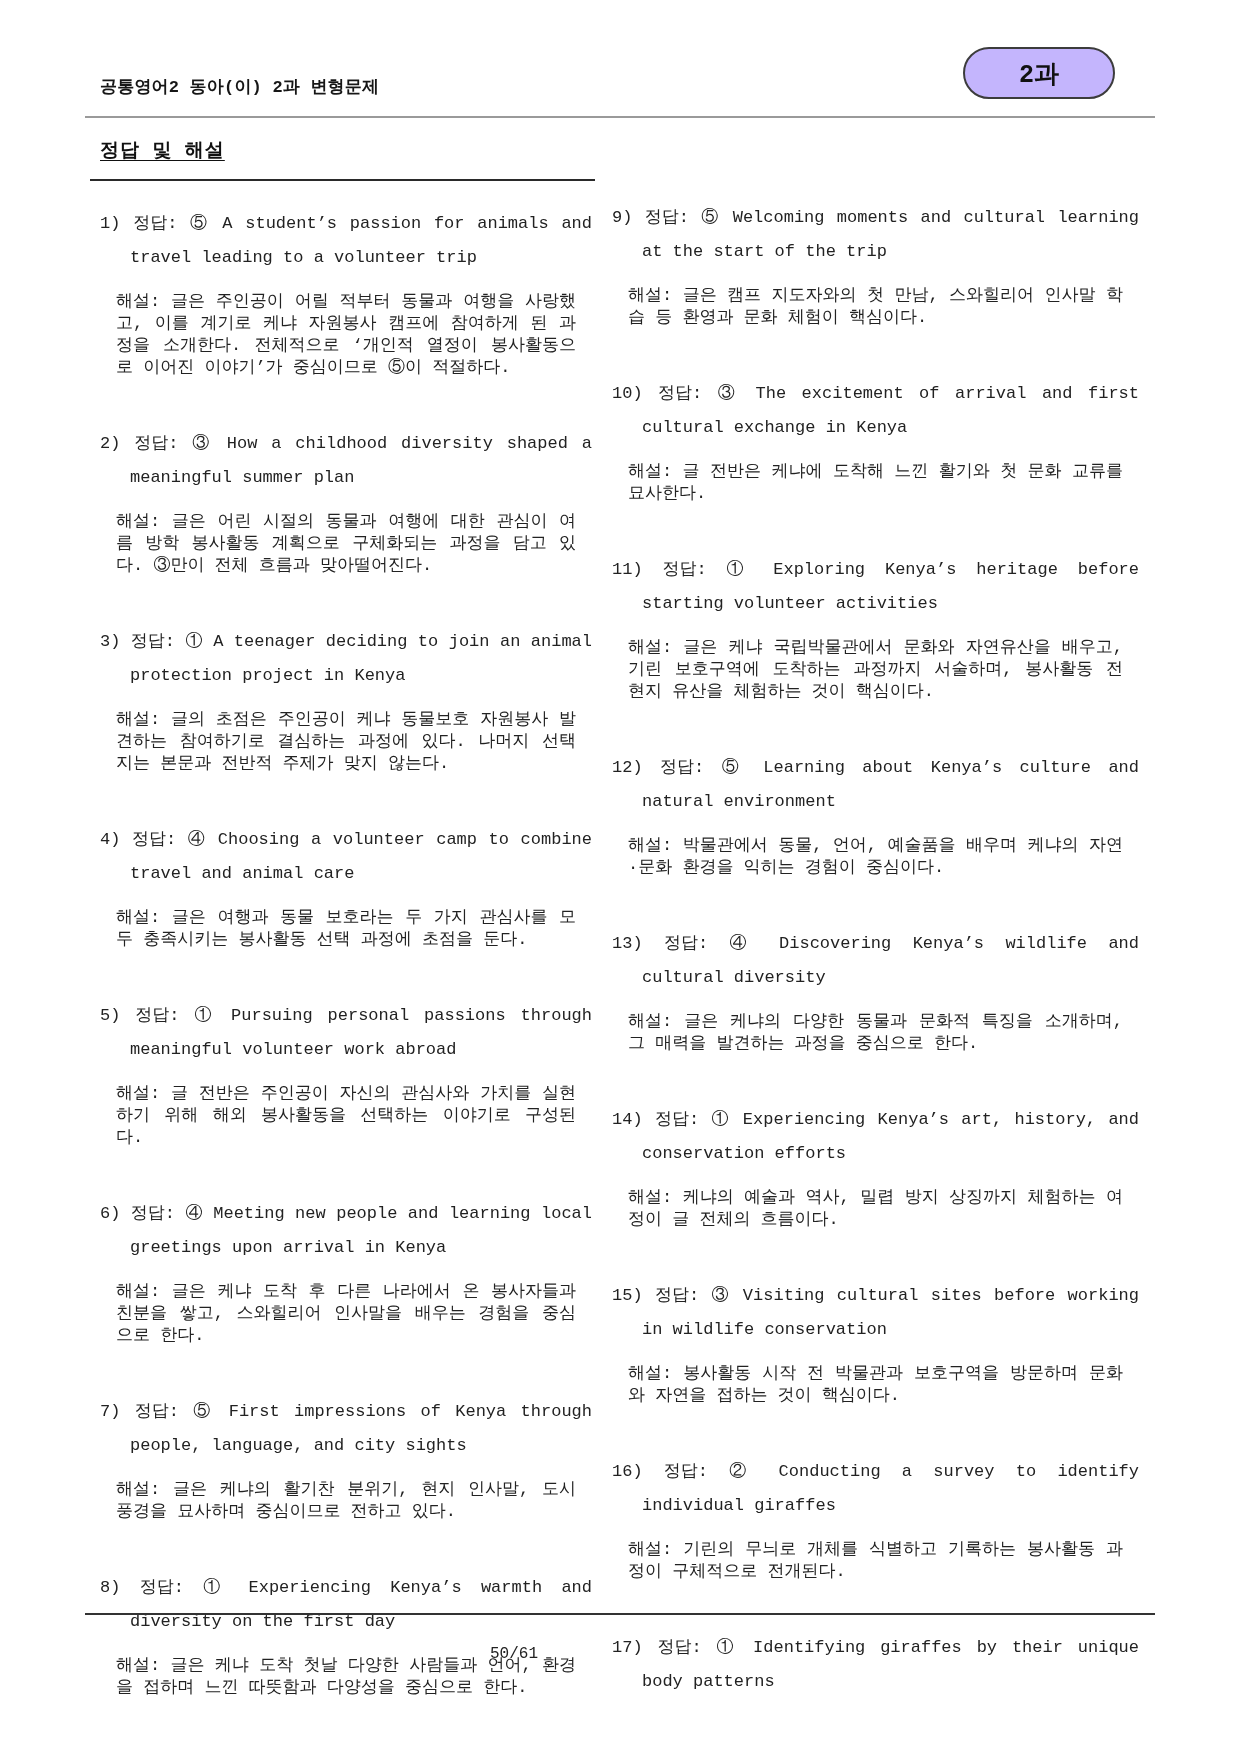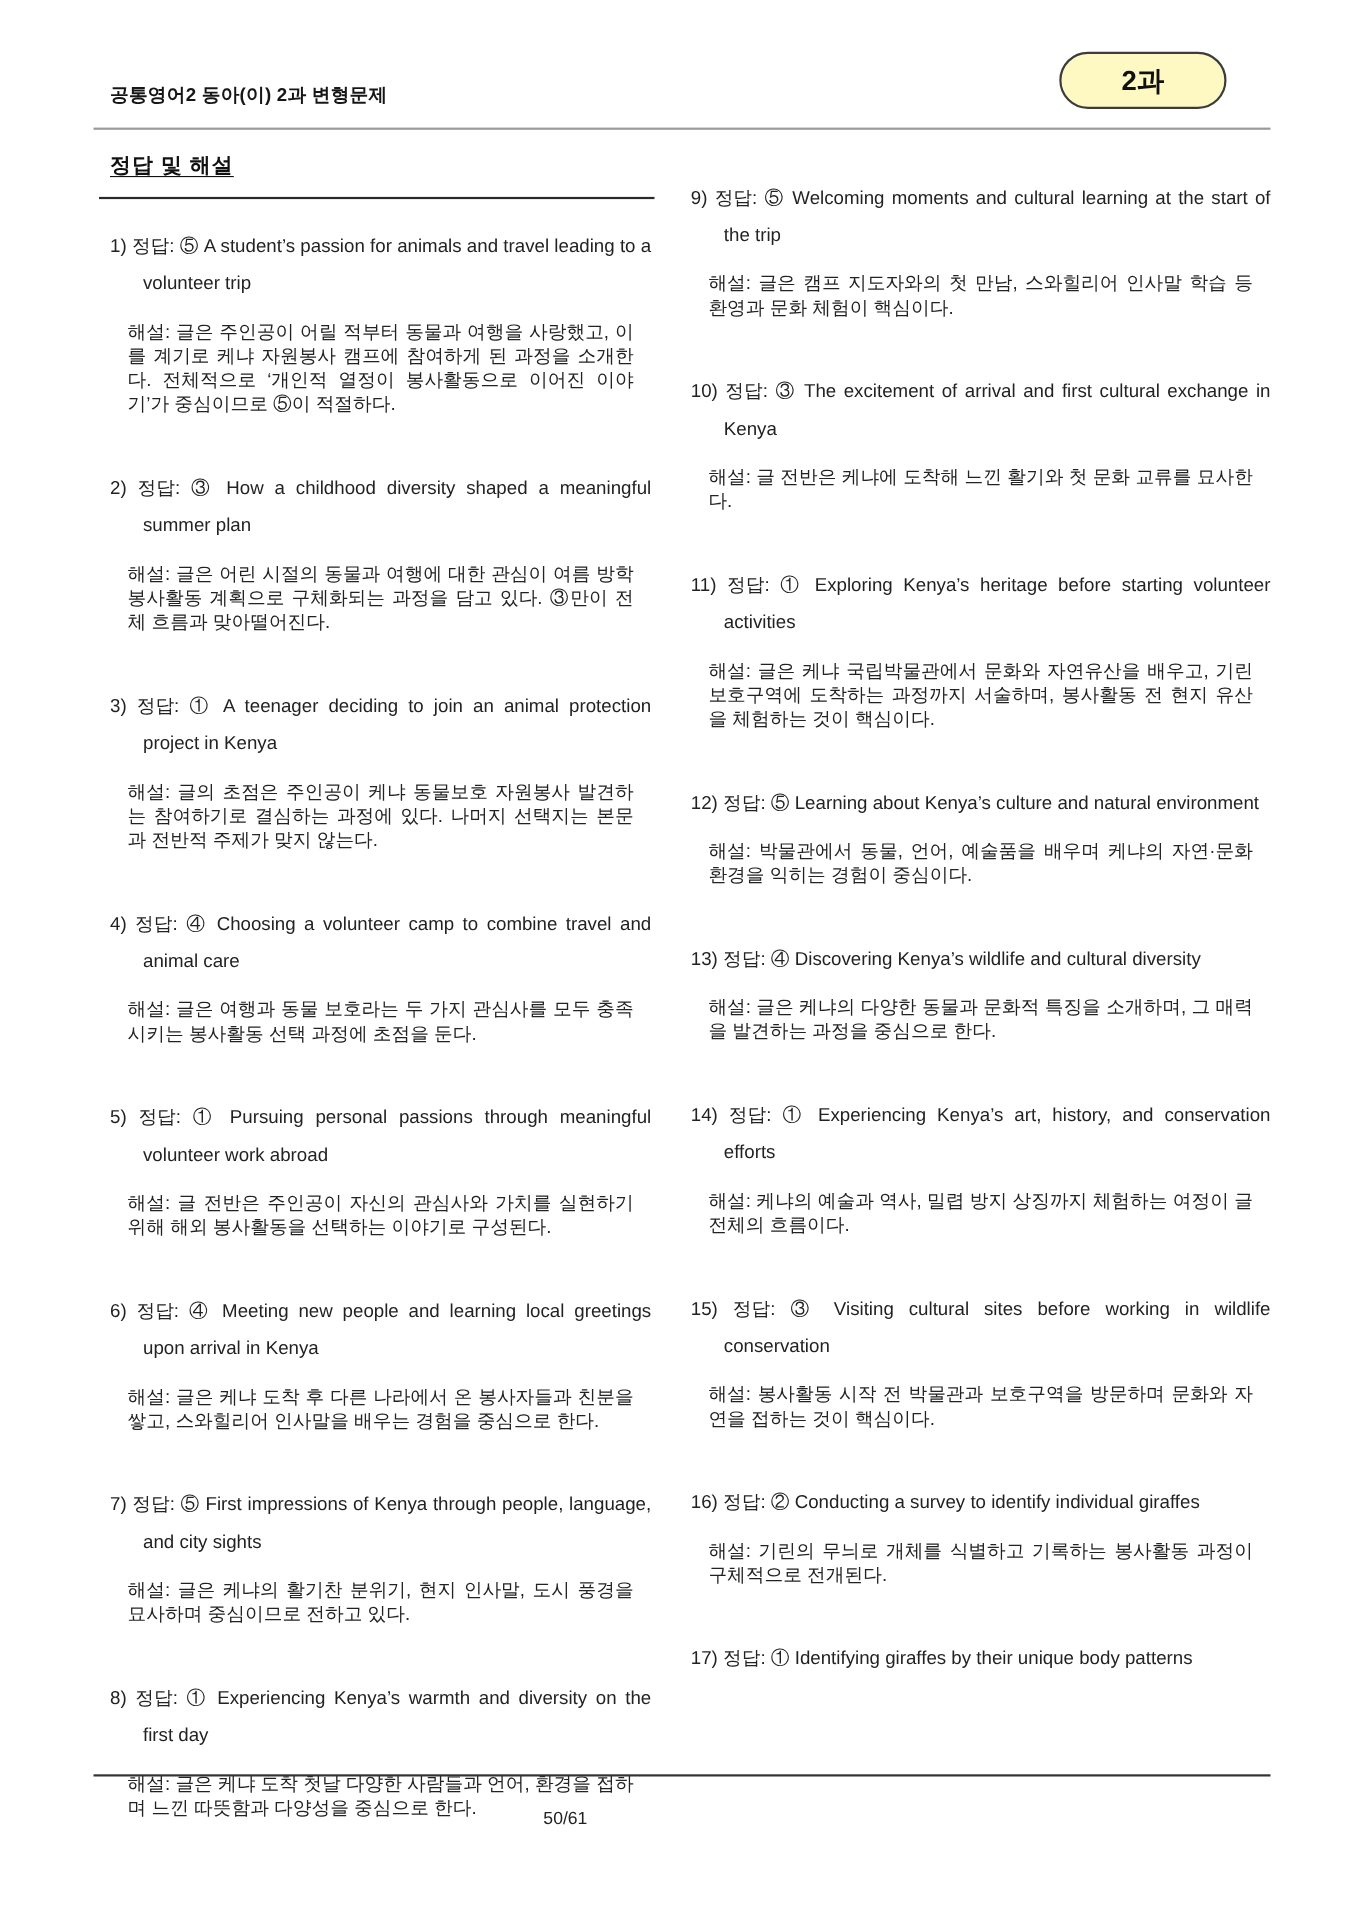--- a/index.html
+++ b/index.html
@@ -1,46 +1,46 @@
 <!DOCTYPE html>
 <html lang="ko"><head>
 <meta charset="utf-8">
 <style>
   html,body { margin:0; padding:0; background:#ffffff; }
   .page {
     position:relative;
     width:1240px; height:1752px;
     background:#ffffff;
-    font-family:Liberation Sans, sans-serif;
+    font-family:Liberation Mono, monospace;
     color:#1f1f1f;
     overflow:hidden;
   }
   
   .doc-title {
     position:absolute; left:100px; top:75px;
     font-size:17px; font-weight:bold; color:#161616;
     letter-spacing:0.2px;
   }
   .chapter-badge {
     position:absolute; left:963px; top:47px;
     width:152px; height:52px;
     border:2px solid #3c3c3c; border-radius:26px;
     display:flex; align-items:center; justify-content:center;
     font-size:25px; font-weight:bold; color:#111;
-    background:#fef9c3;
+    background:#c4b5fd;
     box-sizing:border-box;
   }
   .header-rule {
     position:absolute; left:85px; top:116px; width:1070px;
     border-top:2px solid #9a9a9a;
   }
   
   .content {
     position:absolute; left:100px; top:137px; width:1055px;
-    display:flex; gap:36px; align-items:flex-start;
+    display:flex; gap:20px; align-items:flex-end;
   }
   .col-left  { width:492px; }
   .col-right { width:527px; padding-top:26px; box-sizing:border-box; }
   .section-title {
     margin:0 0 16px 0;
     font-size:19px; font-weight:bold; color:#111;
     text-decoration:underline; text-underline-offset:4px;
     letter-spacing:1px;
   }
   .section-rule {

